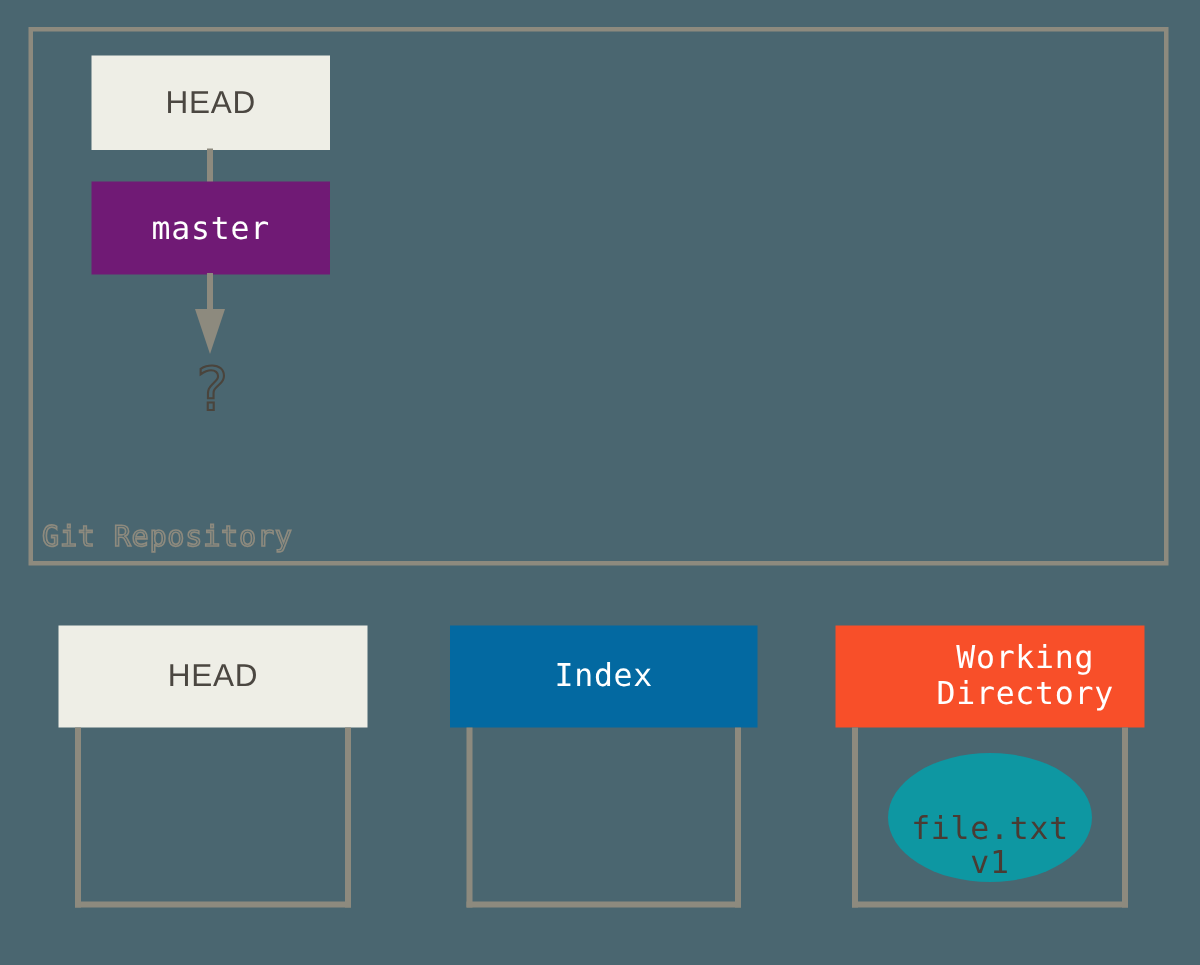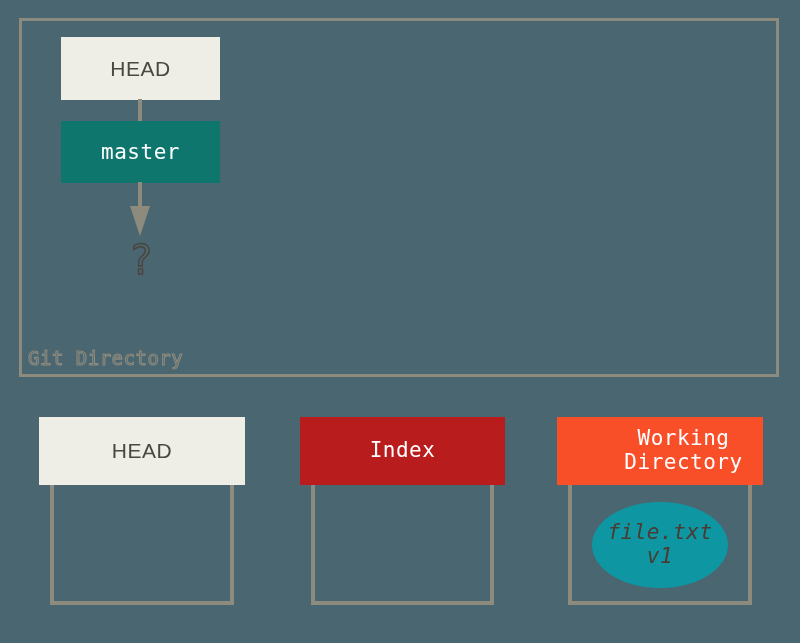--- a/index.html
+++ b/index.html
@@ -68,21 +68,21 @@
     letter-spacing: 0.5px;
   }
 
   
   .node-master {
     position: absolute;
     left: 61px;
     top: 121px;
     width: 159px;
     height: 62px;
-    background: #0f766e;
+    background: #701a75;
     display: flex;
     align-items: center;
     justify-content: center;
     box-sizing: border-box;
   }
   .node-master .lbl {
     font-family: "DejaVu Sans Mono", monospace;
     font-size: 21px;
     color: #ffffff;
     letter-spacing: 0.5px;
@@ -143,21 +143,21 @@
     background: #eeeee6;
   }
   .hdr-head .hdr-text {
     font-family: "Liberation Sans", sans-serif;
     font-size: 21px;
     color: #4b4741;
     letter-spacing: 0.5px;
   }
 
   .hdr-index {
-    background: #b91c1c;
+    background: #0369a1;
   }
   .hdr-index .hdr-text {
     font-family: "DejaVu Sans Mono", monospace;
     font-size: 21px;
     color: #ffffff;
     letter-spacing: 0.5px;
   }
 
   .hdr-wd {
     background: #f84f29;
@@ -188,41 +188,40 @@
   .blob {
     position: absolute;
     left: 50%;
     transform: translateX(-50%);
     top: 17px;
     width: 136px;
     height: 86px;
     border-radius: 50%;
     background: #0e97a2;
     display: flex;
-    align-items: center;
+    align-items: flex-end;
     justify-content: center;
     text-align: center;
-    font-style: italic;
   }
   .blob .blob-text {
     font-family: "DejaVu Sans Mono", monospace;
     font-size: 21px;
     line-height: 1.12;
     color: #4a3b33;
     white-space: pre-line;
     letter-spacing: 0.5px;
   }
 </style>
 </head>
 <body>
 
 <div id="stage">
 
   <div class="repo-frame"></div>
-  <div class="repo-label">Git Directory</div>
+  <div class="repo-label">Git Repository</div>
 
   <div class="node-head-repo">
     <span class="lbl">HEAD</span>
   </div>
 
   <div class="connector-head-master"></div>
 
   <div class="node-master">
     <span class="lbl">master</span>
   </div>

